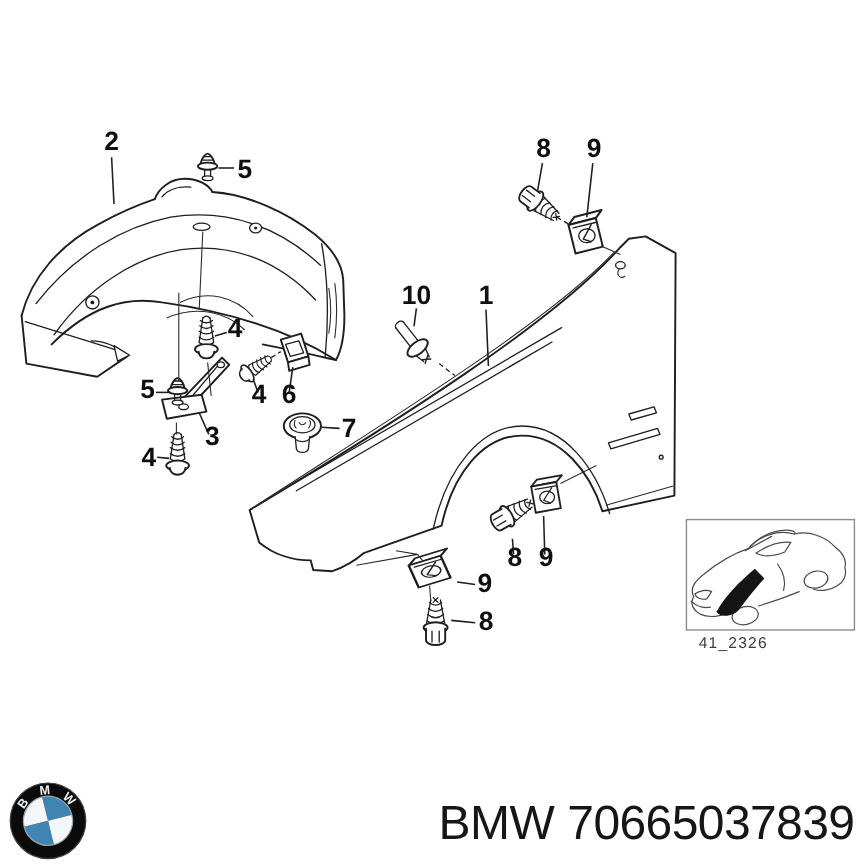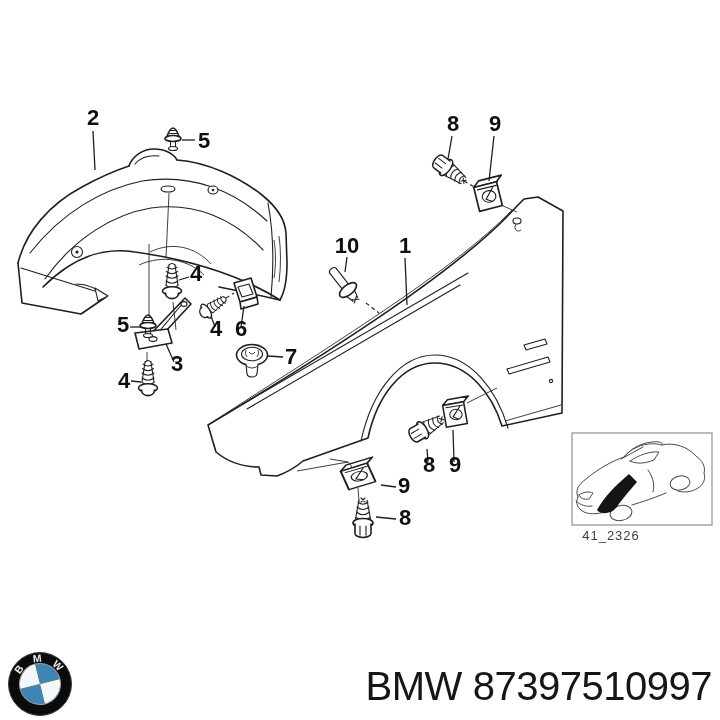--- a/index.html
+++ b/index.html
@@ -230,16 +230,16 @@
     <path d="M33,33 L12.5,33 A20.5,20.5 0 0 1 33,12.5 Z" fill="#f4f7f9"></path>
     <path d="M33,33 L53.5,33 A20.5,20.5 0 0 1 33,53.5 Z" fill="#f4f7f9"></path>
     <circle cx="33" cy="33" r="20.5" fill="none" stroke="#9aa4aa" stroke-width="1"></circle>
   </g>
   <text class="bmw-letter" x="33" y="11" transform="rotate(-55 33 33)">B</text>
   <text class="bmw-letter" x="33" y="11" transform="rotate(-6 33 33)">M</text>
   <text class="bmw-letter" x="33" y="11" transform="rotate(44 33 33)">W</text>
 </svg>
 
 <div class="footer-text">
-  <span>BMW</span><span class="gap"></span><span>87397510997</span>
+  <span>BMW</span><span class="gap"></span><span>70665037839</span>
 </div>
 
 </div>
 
 </body></html>

